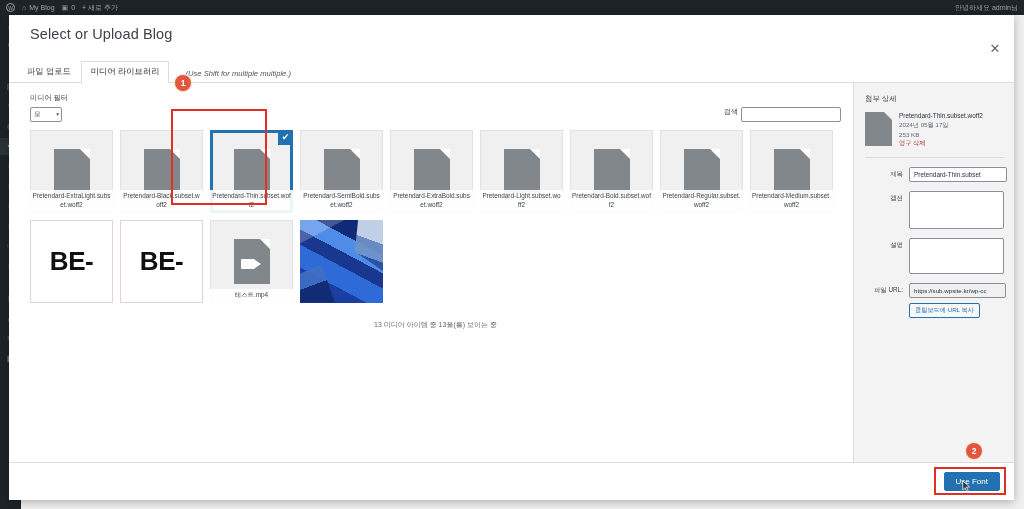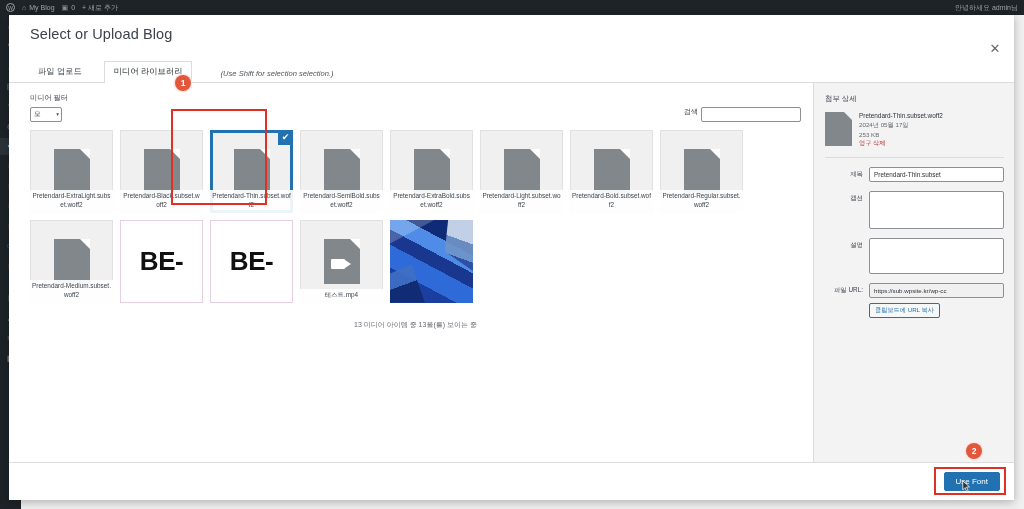--- a/index.html
+++ b/index.html
@@ -69,22 +69,22 @@
     display: flex; align-items: center; justify-content: center;
     font-size: 13px; color: #646970; cursor: pointer; background: none; border: 0;
     font-family: "Liberation Sans", sans-serif;
   }
   .modal-title {
     font-size: 14.5px; color: #3c434a; font-weight: 400;
     padding: 11px 18px 0 21px; letter-spacing: .1px;
   }
 
   .tabrow {
-    display: flex; align-items: flex-end; gap: 12px;
-    padding: 9px 0 0 19px;
+    display: flex; align-items: flex-end; gap: 0;
+    padding: 9px 0 0 8px;
     border-bottom: 1px solid #dcdcde;
     position: relative;
   }
   .tab {
     font-size: 8.3px; color: #3c434a;
     padding: 4px 9px 4px; cursor: pointer;
     border: 1px solid transparent; border-bottom: none;
     background: transparent; line-height: 1.4;
     font-family: "Liberation Sans", sans-serif;
   }
@@ -214,21 +214,21 @@
     font-family: "Liberation Sans", sans-serif;
   }
 
   .count-text {
     text-align: center; font-size: 7px; color: #646970;
     padding: 17px 0 0; 
   }
 
   
   .attachment-sidebar {
-    width: 201px; background: #f3f3f4; border-left: 1px solid #dcdcde;
+    width: 161px; background: #f3f3f4; border-left: 1px solid #dcdcde;
     padding: 11px 10px 10px 11px; overflow: hidden;
   }
   .side-h {
     font-size: 7.4px; color: #3c434a; margin-bottom: 8px; font-weight: 400;
   }
   .side-summary { display: flex; gap: 7px; padding-bottom: 9px; border-bottom: 1px solid #dcdcde; }
   .side-thumb {
     width: 27px; height: 34px; background: #82878c; position: relative; flex: none;
   }
   .side-thumb::after {
@@ -325,21 +325,21 @@
   <div class="wp-body-bg"></div>
 
   <div class="modal">
     <button class="modal-close">✕</button>
 
     <div class="modal-title">Select or Upload Blog</div>
 
     <div class="tabrow">
       <button class="tab">파일 업로드</button>
       <button class="tab active">미디어 라이브러리</button>
-      <span class="tab-hint">(Use Shift for selection selection.)</span>
+      <span class="tab-hint">(Use Shift for multiple multiple.)</span>
     </div>
 
     <div class="modal-body">
 
       <div class="content-col">
 
         <div class="media-toolbar">
           <div class="filter-group">
             <span class="tiny-label">미디어 필터</span>
             <div class="filter-select">

